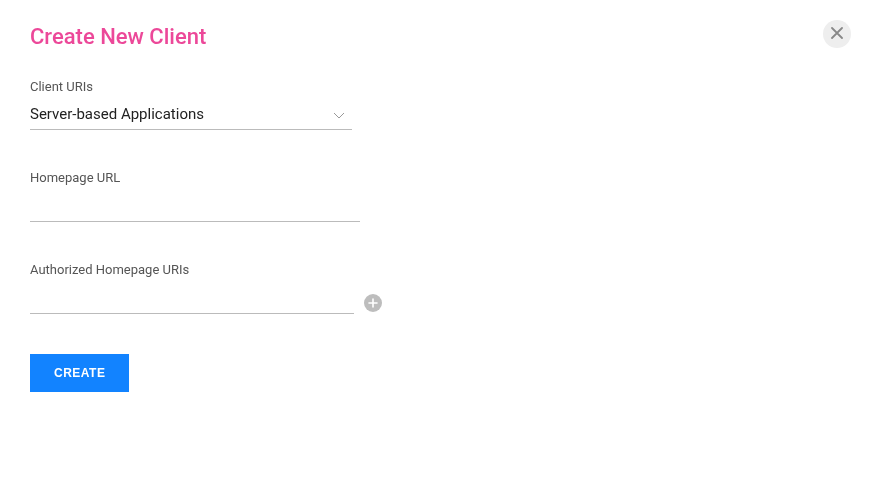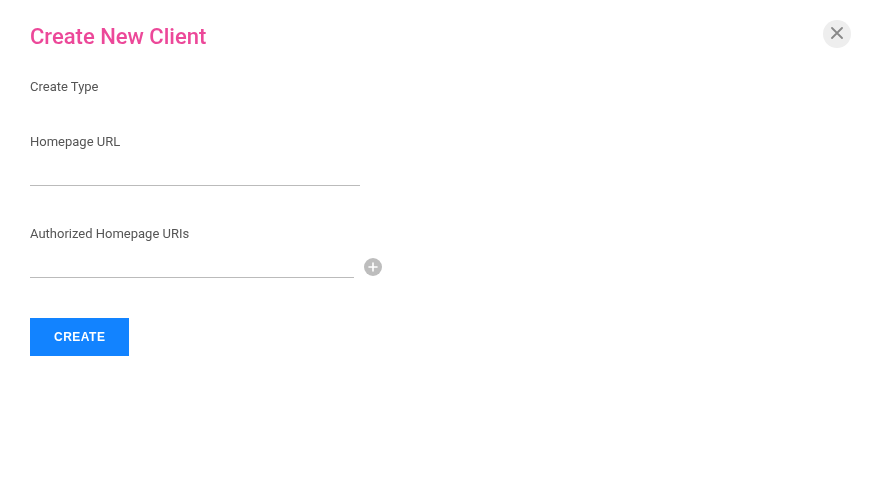--- a/index.html
+++ b/index.html
@@ -116,21 +116,29 @@
         <path d="M1 1 L11 11 M11 1 L1 11" stroke="#888" stroke-width="1.8" stroke-linecap="round"></path>
       </svg>
   </span>
 </button>
 
 <div class="form-container">
 
   <h1 class="page-title">Create New Client</h1>
 
   <div class="field">
-    <label class="field-label">Create Type</label>
+    <label class="field-label">Client URIs</label>
+    <div class="select-wrap">
+      <span class="select-value">Server-based Applications</span>
+      <span class="chevron">
+        <svg width="14" height="10" viewBox="0 0 14 10">
+            <path d="M2 2 L7 7 L12 2" stroke="#999" stroke-width="1" fill="none"></path>
+          </svg>
+      </span>
+    </div>
   </div>
 
 
   <div class="field">
     <label class="field-label">Homepage URL</label>
     <input type="text" class="text-input" value="" style="">
   </div>
 
   <div class="field">
     <label class="field-label">Authorized Homepage URIs</label>

